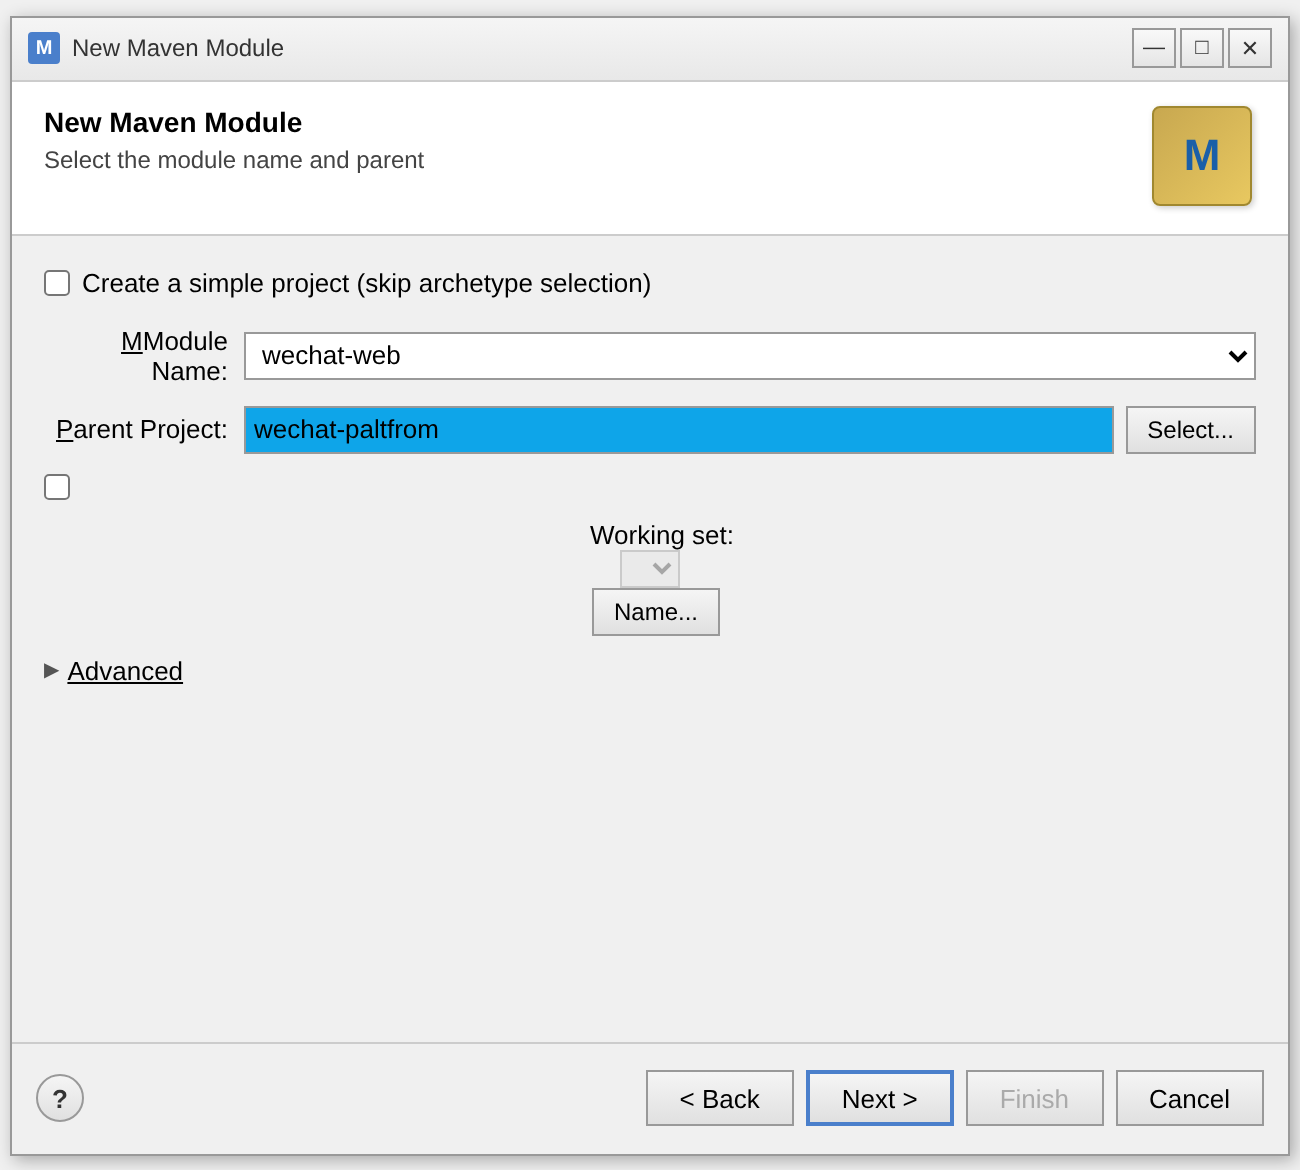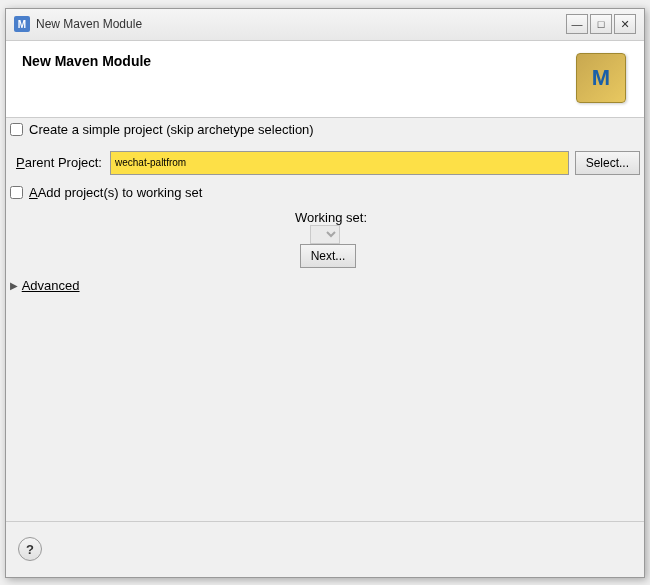--- a/index.html
+++ b/index.html
@@ -109,21 +109,21 @@
       align-items: center;
       justify-content: center;
       font-size: 22px;
       font-weight: bold;
       color: #1a5fa8;
       border: 1px solid #a08830;
       box-shadow: 1px 1px 3px rgba(0,0,0,0.2);
     }
 
     .form-section {
-      padding: 4px;
+      padding: 16px;
       background: #f0f0f0;
       flex: 1;
     }
 
     .checkbox-row {
       display: flex;
       align-items: center;
       gap: 6px;
       margin-bottom: 14px;
     }
@@ -157,23 +157,23 @@
       flex: 1;
       height: 24px;
       font-size: 13px;
       border: 1px solid #999;
       background: white;
       padding: 0 4px;
     }
     input.form-input {
       flex: 1;
       height: 24px;
-      font-size: 10px;
-      border: 1px solid #999;
-      background: #fde047;
+      font-size: 13px;
+      border: 1px solid #999;
+      background: #0ea5e9;
       padding: 0 4px;
       outline: none;
     }
     .browse-btn {
       height: 24px;
       padding: 0 10px;
       font-size: 12px;
       background: linear-gradient(to bottom, #f5f5f5, #e0e0e0);
       border: 1px solid #999;
       cursor: pointer;
@@ -300,70 +300,92 @@
       <button class="title-btn">□</button>
       <button class="title-btn close">✕</button>
     </div>
   </div>
 
   <div class="content-area">
 
     <div class="header-section">
       <div class="header-text">
         <h2>New Maven Module</h2>
+        <p>Select the module name and parent</p>
       </div>
       <div class="maven-icon">
         <div class="maven-icon-inner">M</div>
       </div>
     </div>
 
     <div class="form-section">
 
       <div class="checkbox-row">
         <input type="checkbox" id="simple-project" style="">
         <label for="simple-project">
           <span>Create a simple project (skip archetype selection)</span>
         </label>
       </div>
 
+      <div class="form-row">
+        <div class="form-label">
+          <u>M</u><span>Module Name:</span>
+        </div>
+        <div class="form-input-wrap">
+          <select class="form-select">
+            <option>wechat-web</option>
+          </select>
+        </div>
+      </div>
 
       <div class="form-row">
         <div class="form-label">
           <u>P</u><span>arent Project:</span>
         </div>
         <div class="form-input-wrap">
           <input type="text" class="form-input" value="wechat-paltfrom" style="">
           <button class="browse-btn">Select...</button>
         </div>
       </div>
 
       <div class="working-set-section">
         <div class="working-set-row">
           <input type="checkbox" id="working-set" style="">
-          <label for="working-set">
-            <u>A</u><span>Add project(s) to working set</span>
-          </label>
         </div>
 
         <div class="working-set-input-row">
           <div class="form-label">
             <span>Working set:</span>
           </div>
           <select class="working-set-select" disabled="">
             <option></option>
           </select>
-          <button class="more-btn">Next...</button>
+          <button class="more-btn">Name...</button>
         </div>
       </div>
 
       <div class="advanced-row">
         <span class="advanced-arrow">▶</span>
         <span class="advanced-label">Advanced</span>
       </div>
     </div>
   </div>
 
   <div class="bottom-bar">
     <div class="bottom-left">
       <button class="help-btn">?</button>
     </div>
+    <div class="bottom-right">
+      <button class="nav-btn">
+        <span>&lt; Back</span>
+      </button>
+      <button class="nav-btn active-next">
+        <span>Next &gt;</span>
+      </button>
+      <button class="nav-btn" disabled="">
+        <span>Finish</span>
+      </button>
+      <button class="nav-btn">
+        <span>Cancel</span>
+      </button>
+    </div>
   </div>
 </div>
 
 </body></html>

